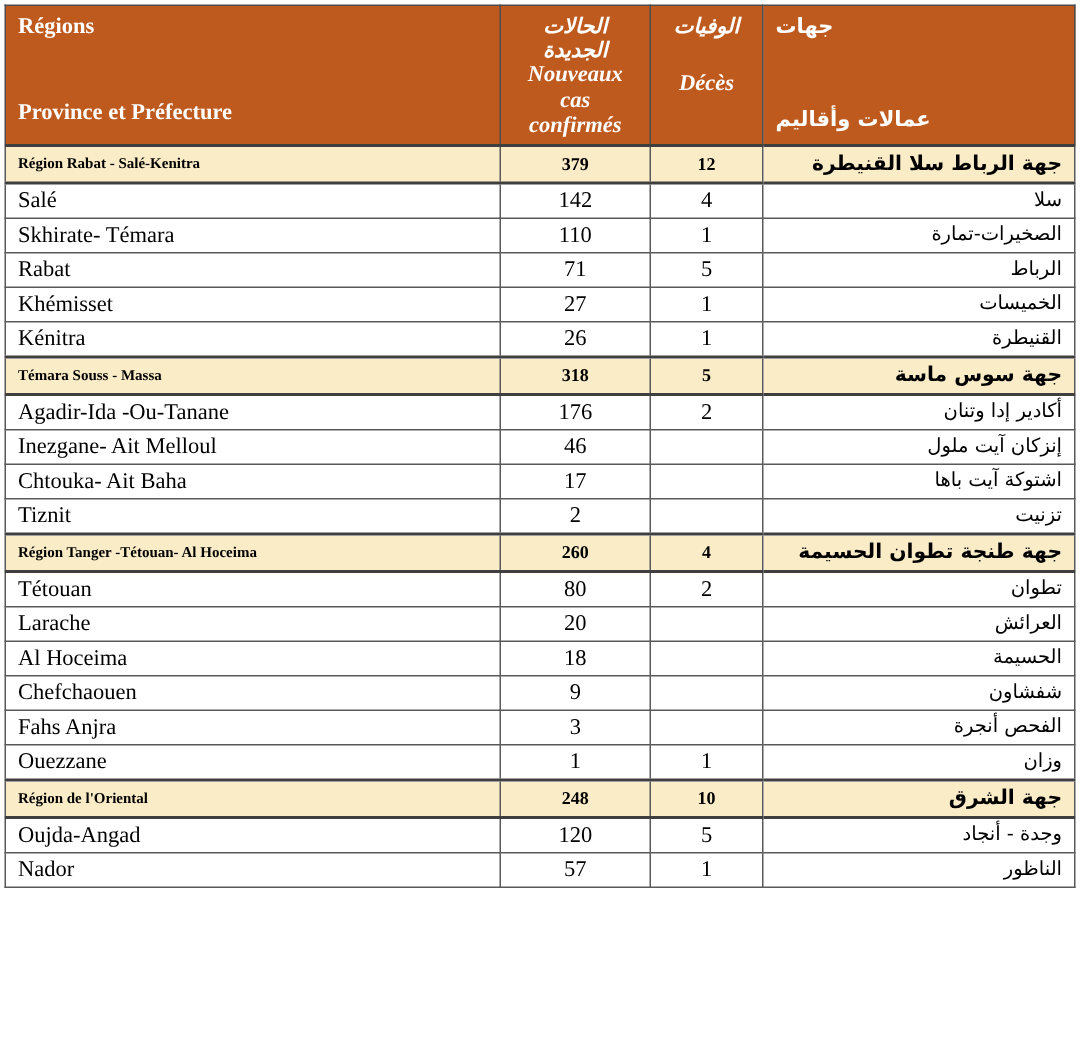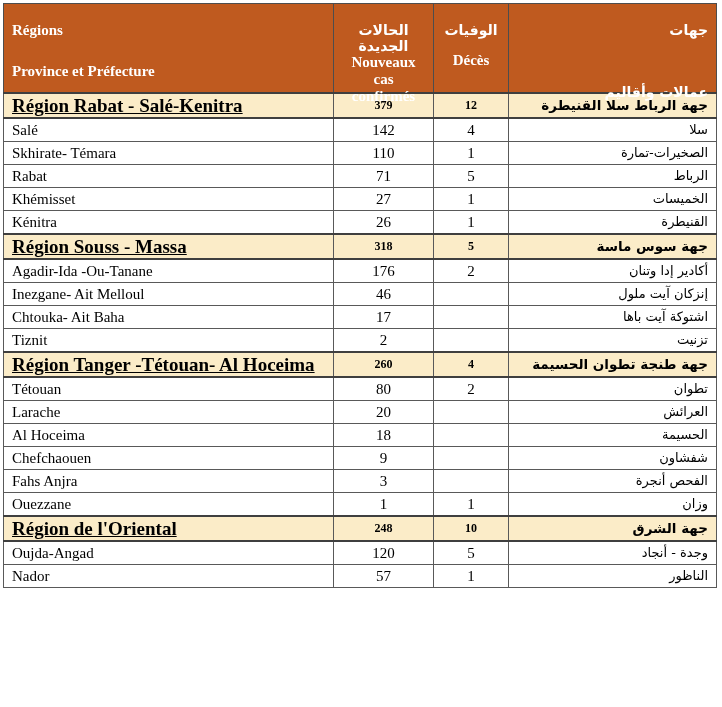--- a/index.html
+++ b/index.html
@@ -36,30 +36,29 @@
   
   thead tr.header-row th {
     background: #bf5a1f;
     color: #ffffff;
     border: 1px solid #4d4d4d;
     padding: 0;
     vertical-align: top;
     font-weight: bold;
   }
   .hdr-cell {
-    height: 76px;
+    height: 92px;
     display: flex;
     flex-direction: column;
     justify-content: space-between;
     padding: 6px 8px 10px 8px;
-    margin-top: 12px;
   }
   .hdr-cell.ltr  { text-align: left;  direction: ltr; }
-  .hdr-cell.ctr  { text-align: center; }
-  .hdr-cell.rtl  { text-align: right; direction: rtl; gap: 21px; }
+  .hdr-cell.ctr  { text-align: center; font-style: italic; }
+  .hdr-cell.rtl  { text-align: left; direction: rtl; gap: 21px; }
 
   .hdr-ar {
     font-family: "DejaVu Sans", "Liberation Sans", sans-serif;
     font-size: 14px;
     font-weight: bold;
     direction: rtl;
     line-height: 1.15;
   }
   .hdr-fr {
     font-family: "Liberation Serif", "DejaVu Serif", serif;
@@ -98,21 +97,21 @@
     font-weight: bold;
     height: 23px;
     line-height: 23px;
     border-top: 2px solid #3f3f3f;
     border-bottom: 2px solid #3f3f3f;
   }
   tr.region-row td.ar {
     font-size: 13.5px;
     font-weight: bold;
   }
-  tr.region-row td.prov { font-size: 19px; text-decoration: underline; }
+  tr.region-row td.prov { font-size: 10px; }
   tr.region-row td.num  { font-size: 12px; }
 </style>
 </head>
 <body>
 
 <div id="table-wrap">
   <table class="covid-table">
     <colgroup>
       <col class="c-prov">
       <col class="c-cases">
@@ -184,21 +183,21 @@
           <td class="num">1</td>
           <td class="ar">الخميسات</td>
         </tr>
         <tr class="data-row">
           <td class="prov">Kénitra</td>
           <td class="num">26</td>
           <td class="num">1</td>
           <td class="ar">القنيطرة</td>
         </tr>
         <tr class="region-row">
-          <td class="prov">Région Souss - Massa</td>
+          <td class="prov">Témara Souss - Massa</td>
           <td class="num">318</td>
           <td class="num">5</td>
           <td class="ar">جهة سوس ماسة</td>
         </tr>
         <tr class="data-row">
           <td class="prov">Agadir-Ida -Ou-Tanane</td>
           <td class="num">176</td>
           <td class="num">2</td>
           <td class="ar">أكادير إدا وتنان</td>
         </tr>

